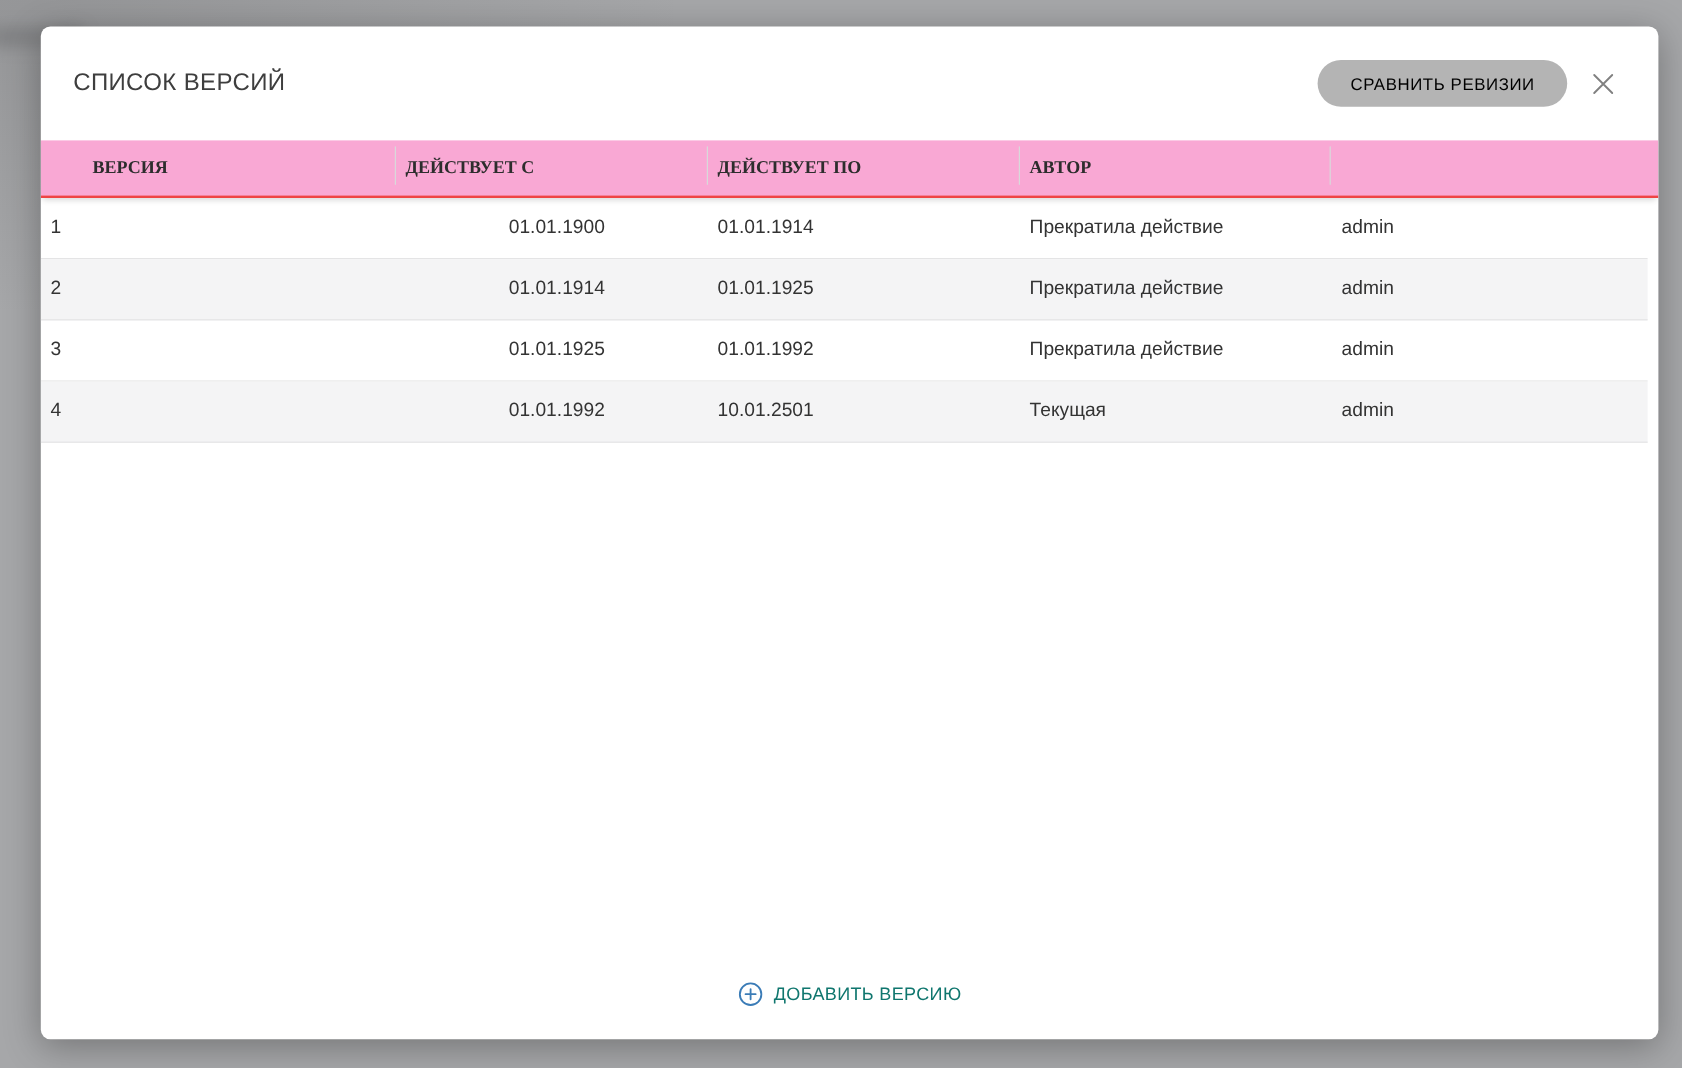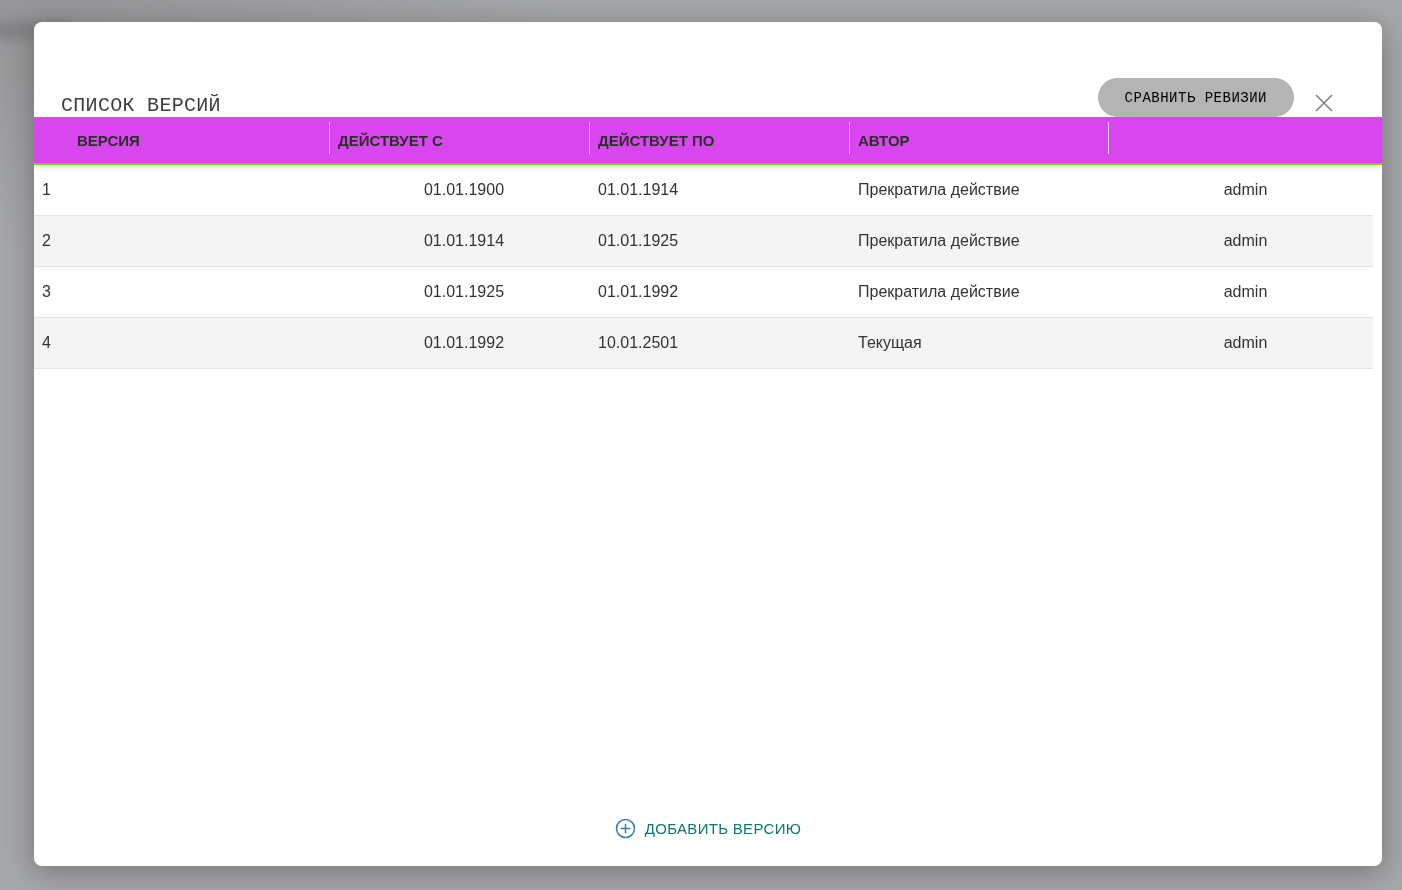--- a/index.html
+++ b/index.html
@@ -35,23 +35,22 @@
     display: flex;
     flex-direction: column;
     overflow: hidden;
   }
 
   
   .modal-top {
     height: 95px;
     flex: 0 0 95px;
     display: flex;
-    align-items: flex-end;
-    padding: 0 44px 0 27px;
-    font-family: Liberation Mono, monospace;
+    align-items: center;
+    padding: 0 32px 0 27px;
   }
   .modal-title {
     font-size: 20px;
     color: #3e3e3e;
     letter-spacing: .3px;
     flex: 1 1 auto;
   }
   .pill-btn {
     height: 39px;
     padding: 0 27px;
@@ -73,25 +72,26 @@
     justify-content: center;
     cursor: pointer;
     flex: 0 0 auto;
   }
 
   
   .thead {
     flex: 0 0 48px;
     height: 48px;
     display: flex;
-    background: #d946ef;
-    border-bottom: 2px solid #84cc16;
+    background: #f9a8d4;
+    border-bottom: 2px solid #ef4444;
     box-shadow: 0 4px 5px -2px rgba(0,0,0,.16);
     position: relative;
     z-index: 2;
+    font-family: Liberation Serif, serif;
   }
   .th {
     display: flex;
     align-items: center;
     font-size: 15px;
     font-weight: bold;
     color: #2d2d2d;
     position: relative;
     padding-left: 8px;
   }
@@ -122,21 +122,21 @@
     cursor: pointer;
   }
   .trow:nth-child(even) { background: #f4f4f5; }
   .td {
     font-size: 16px;
     color: #333333;
     padding-left: 8px;
     white-space: nowrap;
     overflow: hidden;
   }
-  .td.col-author { flex: 1 1 auto; text-align: center; }
+  .td.col-author { flex: 1 1 auto; }
 
   .spacer { flex: 1 1 auto; }
 
   
   .modal-footer {
     flex: 0 0 auto;
     display: flex;
     justify-content: center;
     padding-bottom: 27px;
   }

